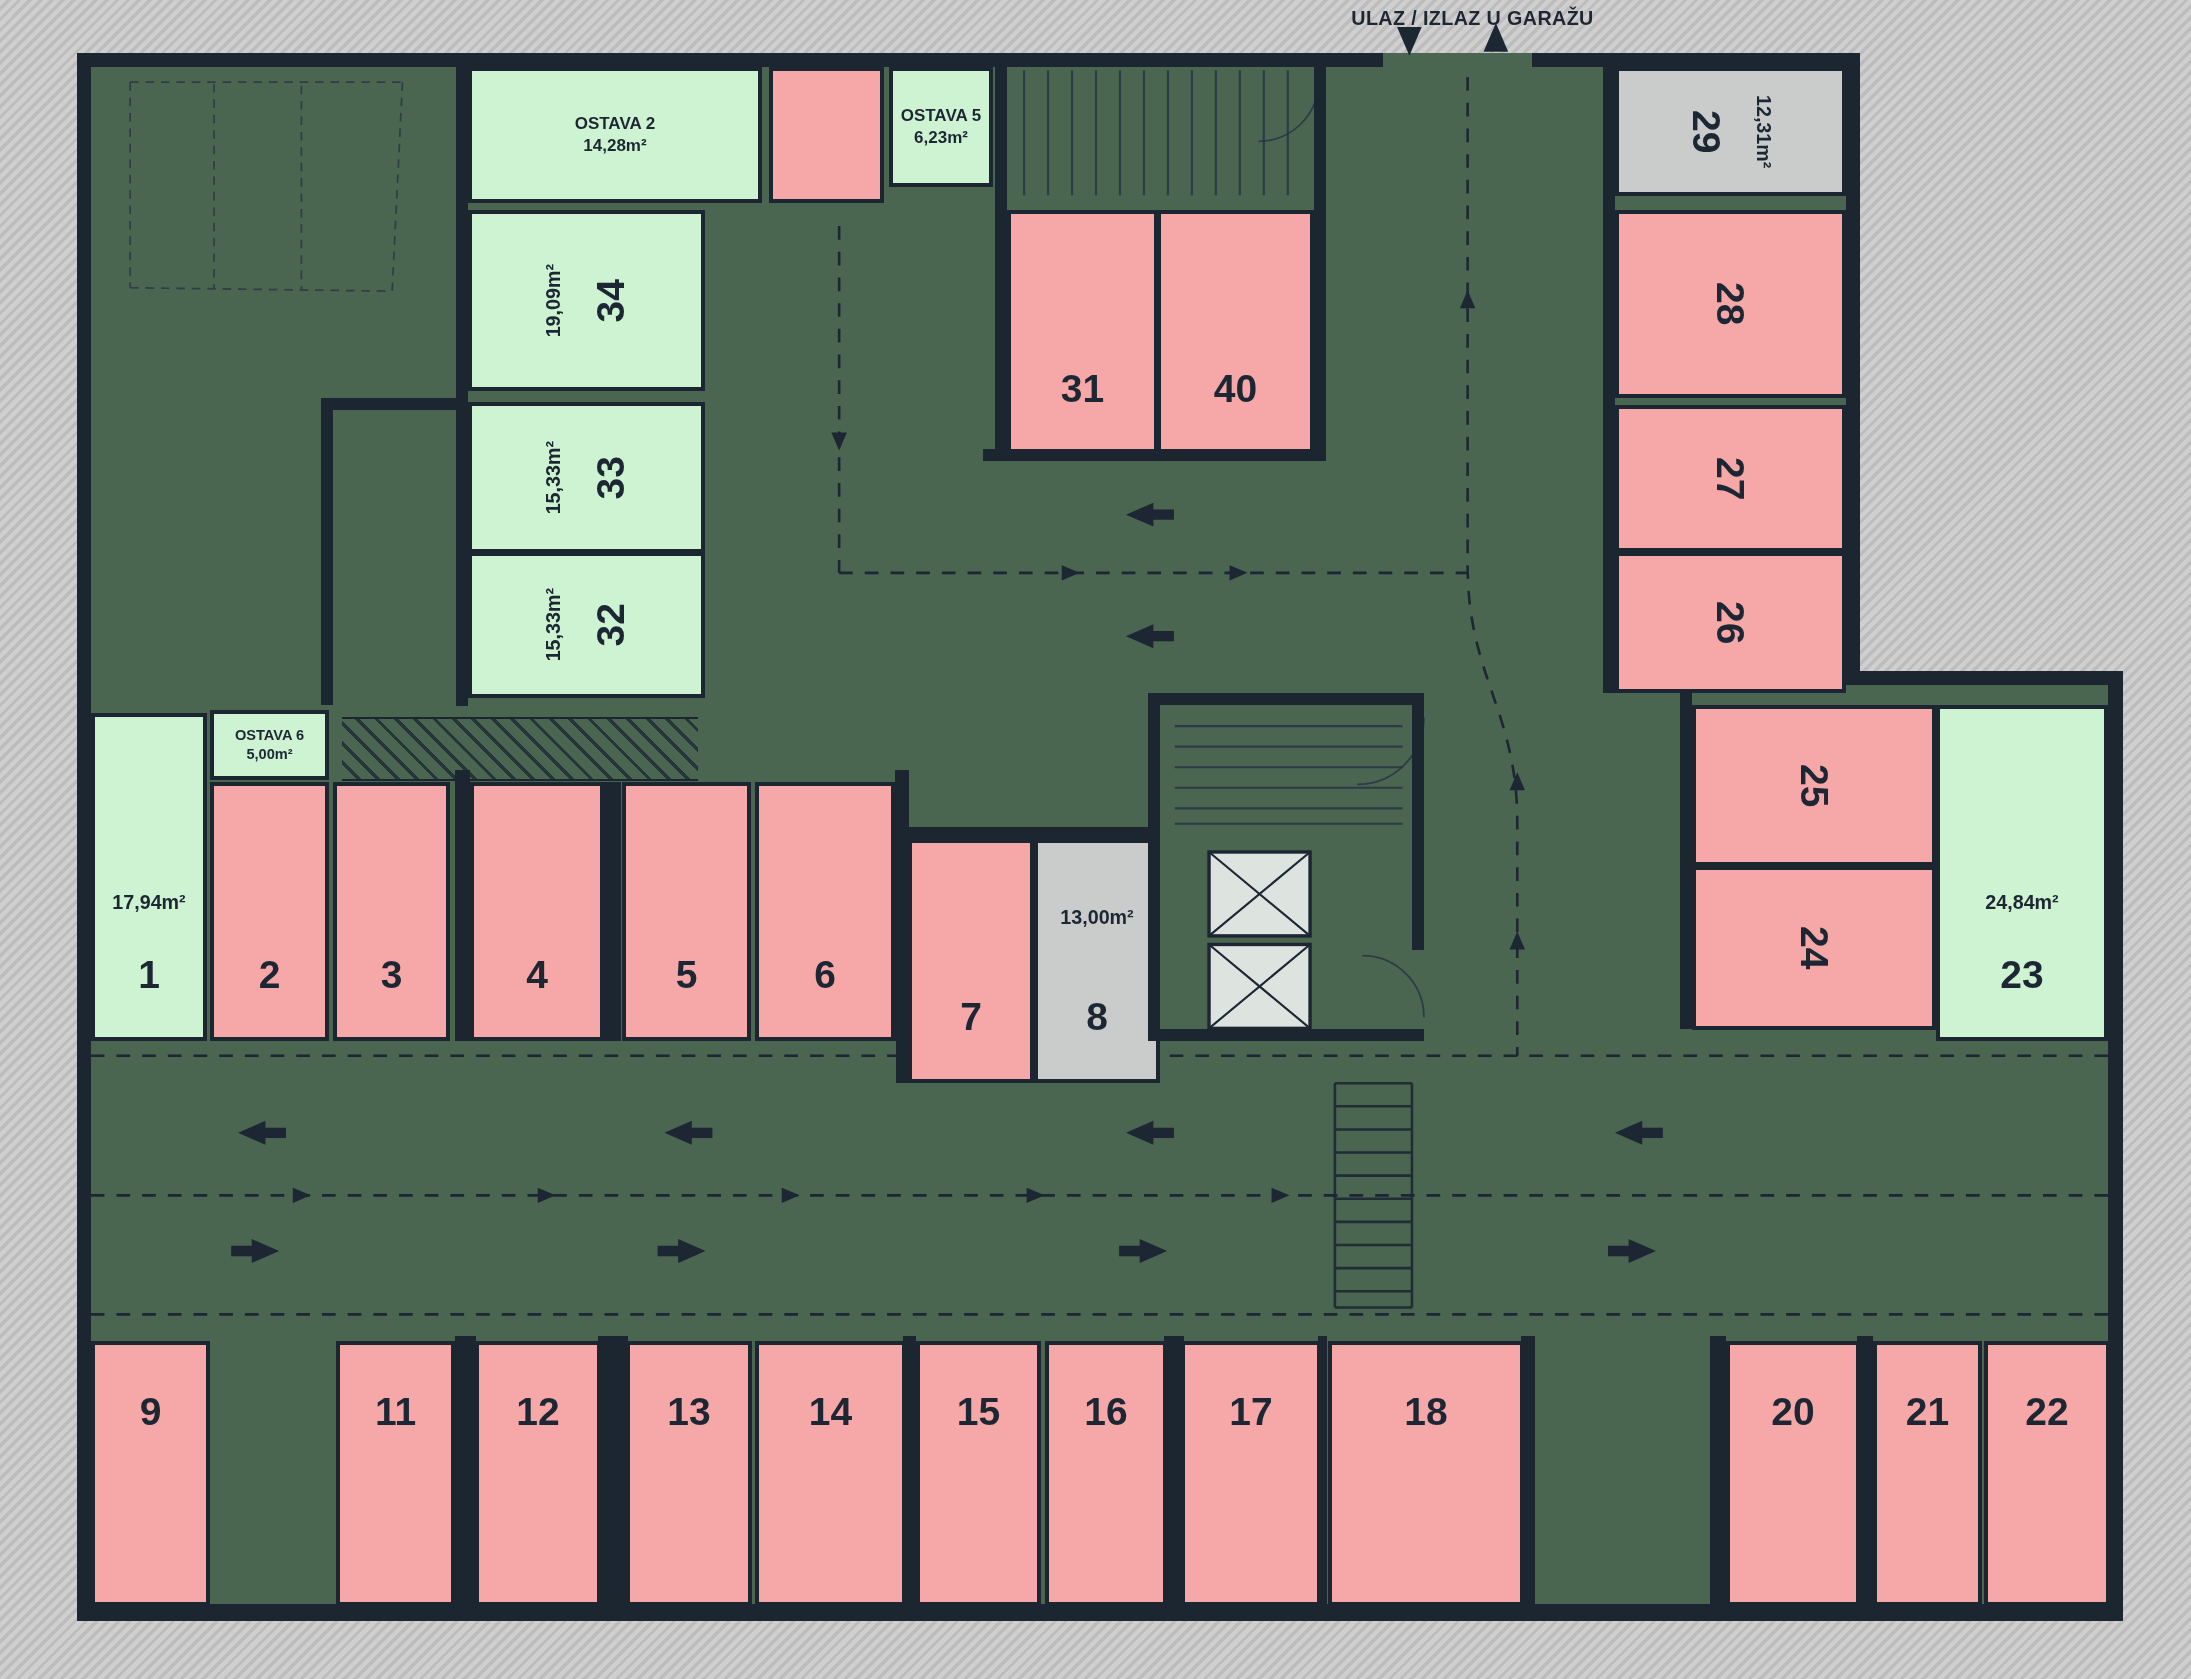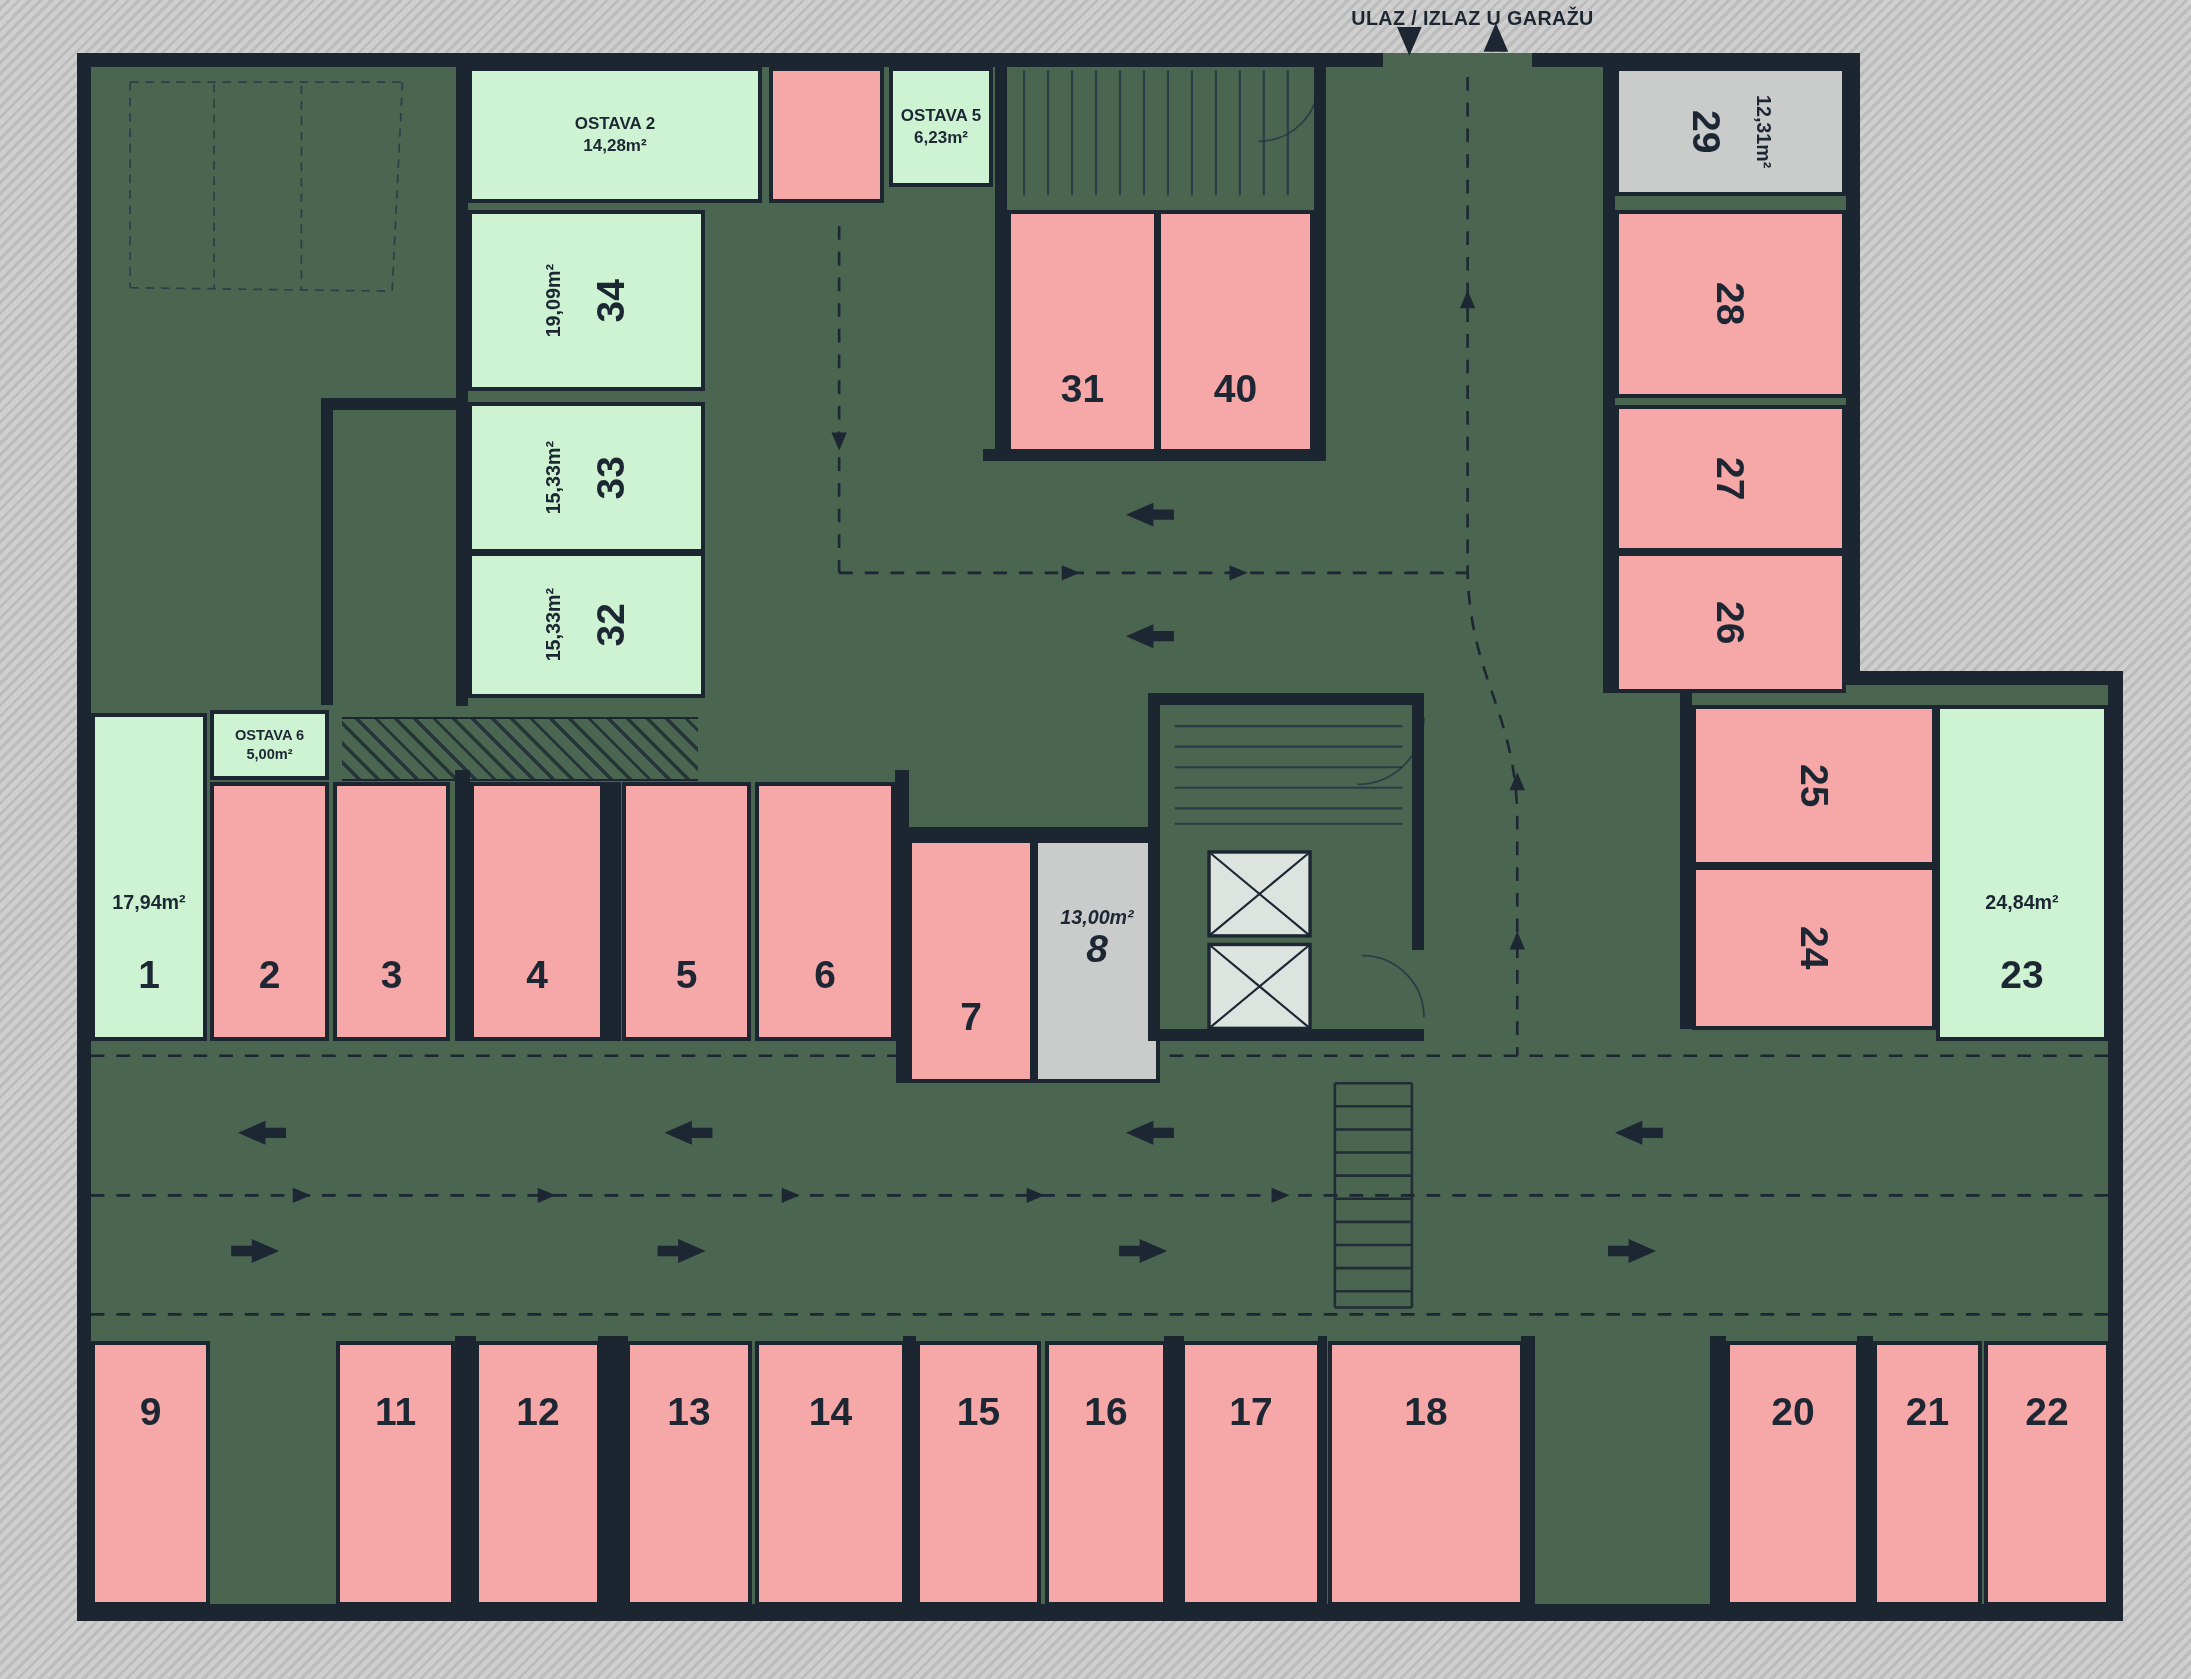--- a/index.html
+++ b/index.html
@@ -24,21 +24,21 @@
   .space{position:absolute;z-index:4;box-sizing:border-box;border:4.3px solid var(--wall);
     display:flex;flex-direction:column;align-items:center;color:var(--ink);}
   .free{background:var(--free);} .occ{background:var(--occ);align-items:center;} .gray{background:var(--gray);}
   .num{font-size:39px;font-weight:700;line-height:1;}
   .area{font-size:19.7px;font-weight:700;line-height:1.1;}
   .top{justify-content:flex-start;padding-top:47px;}
   .bottom{justify-content:flex-end;padding-bottom:43px;}
   .vrow{flex-direction:row;justify-content:center;align-items:center;gap:26px;}
   .vt{writing-mode:vertical-rl;}
   .vtu{writing-mode:vertical-rl;transform:rotate(180deg);}
-  .s8{padding:64px 0 43px;font-style:italic;}
+  .s8{justify-content:space-between;padding:64px 0 43px;}
   .gapt{margin-top:51px;} .gapb{margin-bottom:41px;text-align:center;}
   .storage{position:absolute;z-index:4;box-sizing:border-box;border:4.3px solid var(--wall);
     background:var(--free);display:flex;flex-direction:column;justify-content:center;
     align-items:center;color:var(--ink);text-align:center;}
   .storage .name,.storage .sarea{font-size:17px;font-weight:700;line-height:1.3;}
   .storage.small .name,.storage.small .sarea{font-size:14.6px;}
   .wall{position:absolute;background:var(--wall);z-index:6;}
   .title{position:absolute;z-index:7;font-weight:700;font-size:19.7px;letter-spacing:0.4px;}
 </style>
 </head>

